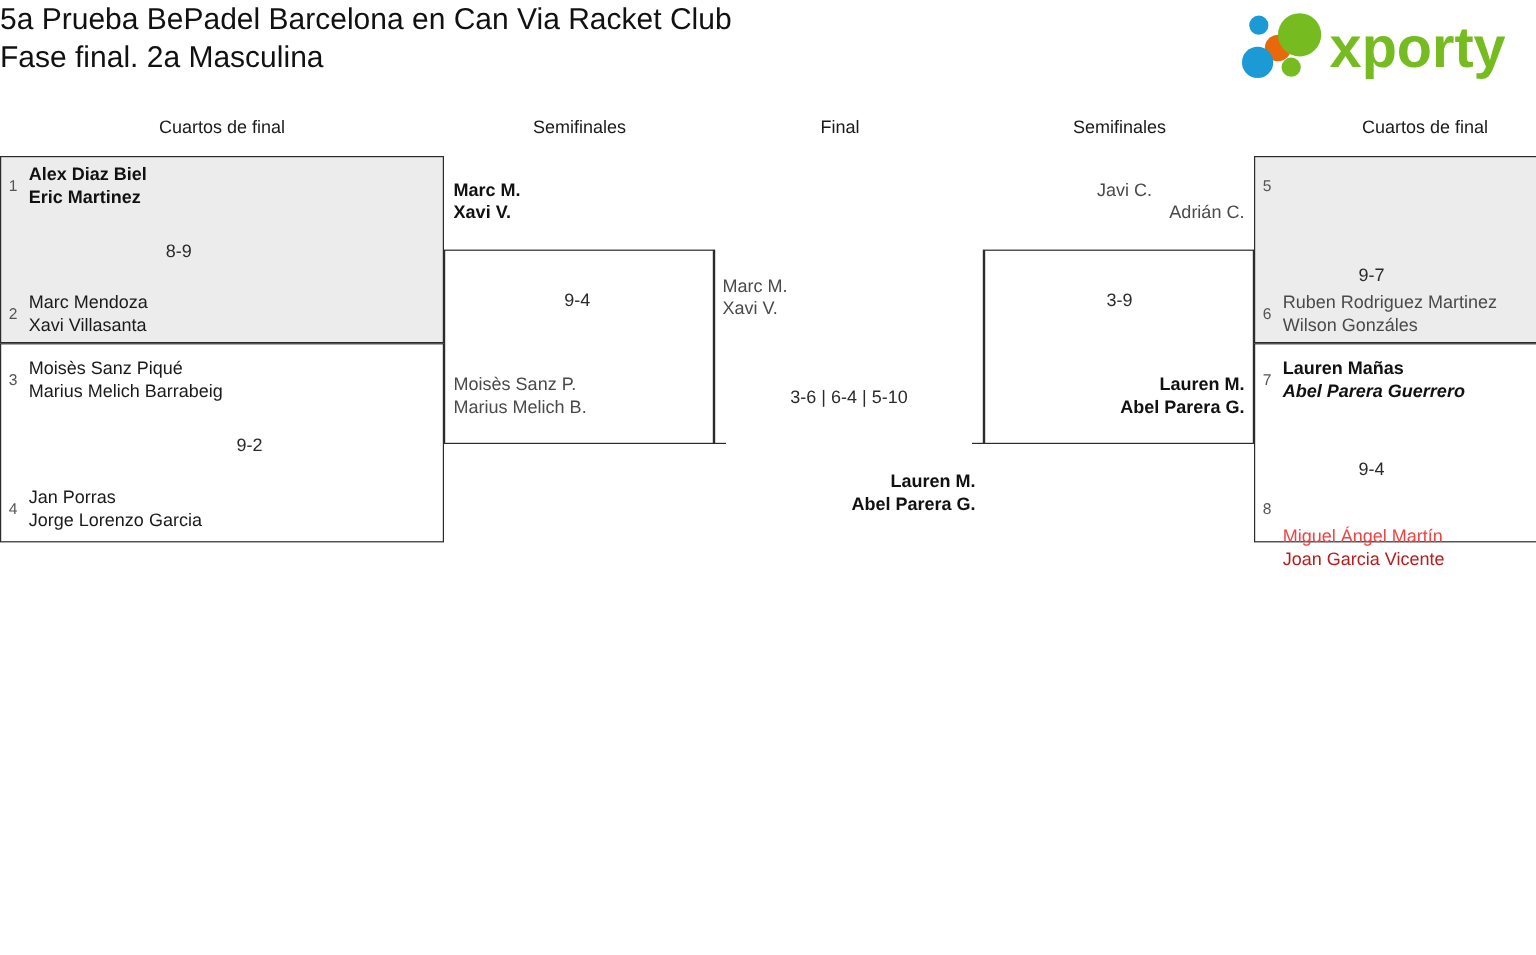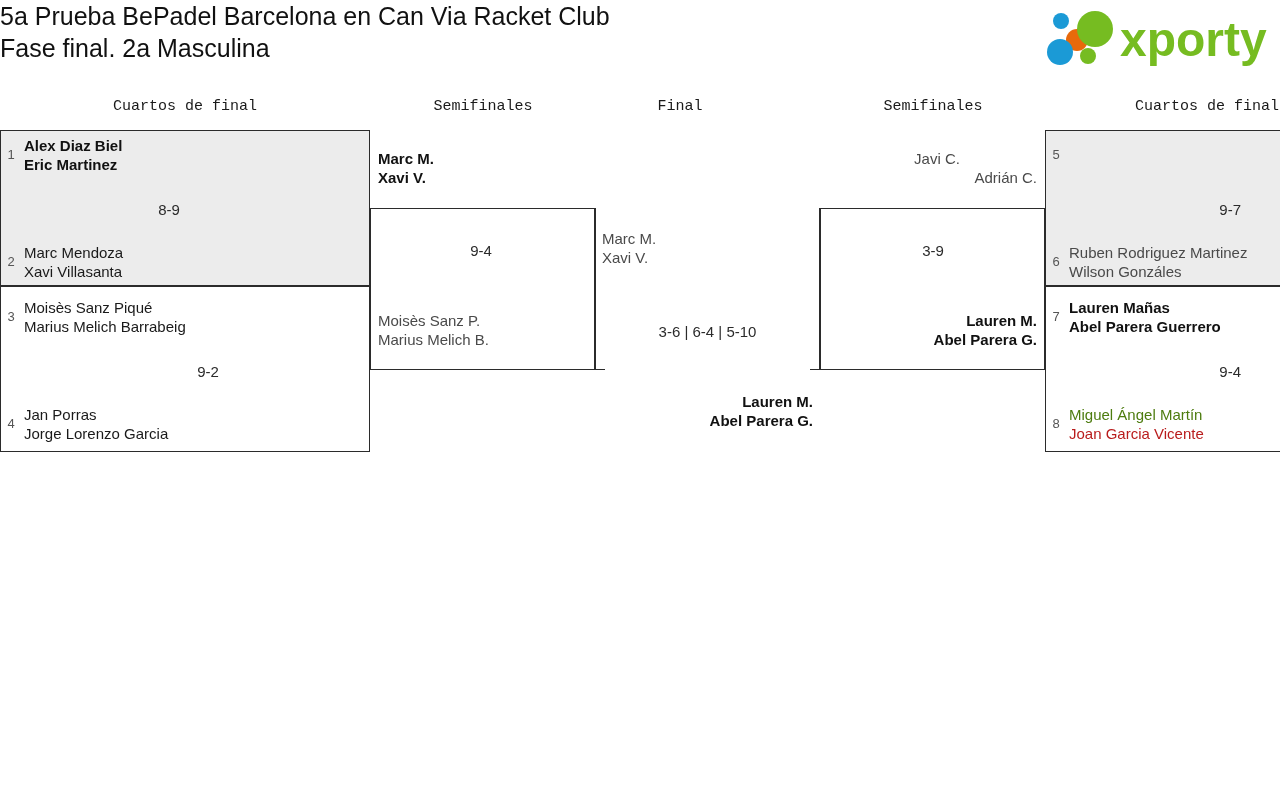--- a/index.html
+++ b/index.html
@@ -28,37 +28,36 @@
   .title-line {
     font-size: 25px;
     line-height: 32px;
     font-weight: 400;
     color: #111111;
     white-space: nowrap;
   }
 
   .logo {
     position: absolute;
-    right: 8px;
+    right: 20px;
     top: 6px;
     width: 232px;
     height: 64px;
   }
   .logo svg { display: block; }
 
   
   .col-header {
     position: absolute;
     top: 96px;
     font-size: 15px;
     line-height: 22px;
     color: #1a1a1a;
     text-align: center;
     white-space: nowrap;
-    font-family: Liberation Mono, monospace;
   }
 
   
   .box {
     position: absolute;
     border: 1px solid #2b2b2b;
     box-sizing: border-box;
     background: #ffffff;
   }
   .box.shaded { background: #ececec; }
@@ -91,21 +90,21 @@
 
   
   .score {
     position: absolute;
     font-size: 15px;
     line-height: 19px;
     color: #2b2b2b;
     white-space: nowrap;
   }
   .score.center { text-align: center; }
-  .score.right  { text-align: right; }
+  .score.right  { text-align: center; margin-top: 20px; }
 </style>
 </head>
 <body>
 
 <div id="root">
 
   <div class="title-block">
     <div class="title-line">5a Prueba BePadel Barcelona en Can Via Racket Club</div>
     <div class="title-line">Fase final. 2a Masculina</div>
   </div>
@@ -120,36 +119,36 @@
         <circle cx="48" cy="50" r="8" fill="#76bc21"></circle>
       </g>
       <g fill="#76bc21" font-family="Liberation Sans, sans-serif" font-size="48" font-weight="700">
         <text x="80" y="50">xporty</text>
       </g>
     </svg>
   </div>
 
   <div class="col-header" style="left:85px;  width:200px;">Cuartos de final</div>
   <div class="col-header" style="left:383px; width:200px;">Semifinales</div>
-  <div class="col-header" style="left:580px; width:200px;">Final</div>
+  <div class="col-header" style="left:600px; width:200px;">Final</div>
   <div class="col-header" style="left:833px; width:200px;">Semifinales</div>
   <div class="col-header" style="left:1135px;width:200px; text-align:left;">Cuartos de final</div>
 
   <div class="box shaded" style="left:0px; top:130px; width:370px; height:156px;"></div>
 
   <div class="team winner" style="left:4px; top:136px; width:360px;">
     <span class="seed">1</span>
     <span class="names">
       <span class="p-line">Alex Diaz Biel</span>
       <span class="p-line">Eric Martinez</span>
     </span>
   </div>
   <div class="team winner" style="left:4px; top:136px; width:0; height:0; overflow:hidden;"></div>
 
-  <div class="score center" style="left:0px; top:200px; width:298px;padding-left:20px;">8-9</div>
+  <div class="score center" style="left:0px; top:200px; width:298px;">8-9</div>
 
   <div class="team" style="left:4px; top:243px; width:360px;">
     <span class="seed">2</span>
     <span class="names">
       <span class="p-line">Marc Mendoza</span>
       <span class="p-line">Xavi Villasanta</span>
     </span>
   </div>
 
   <div class="box" style="left:0px; top:286px; width:370px; height:166px;"></div>
@@ -237,27 +236,27 @@
       <span class="p-line" style="color:#4a4a4a;">Wilson Gonzáles</span>
     </span>
   </div>
 
   <div class="box" style="left:1045px; top:286px; width:245px; height:166px;"></div>
 
   <div class="team" style="left:1049px; top:298px; width:235px;">
     <span class="seed">7</span>
     <span class="names">
       <span class="p-line" style="font-weight:700;color:#111111;">Lauren Mañas</span>
-      <span class="p-line" style="font-weight:700;color:#111111;">Abel Parera Guerrero</span>
+      <span class="p-line" style="font-weight:700;color:#111111;font-style:italic;">Abel Parera Guerrero</span>
     </span>
   </div>
 
   <div class="score right" style="left:1045px; top:362px; width:196px;">9-4</div>
 
   <div class="team" style="left:1049px; top:405px; width:235px;">
     <span class="seed">8</span>
     <span class="names">
-      <span class="p-line" style="color:#4d7c0f;">Miguel Ángel Martín</span>
+      <span class="p-line" style="color:#ef4444;margin-top:33px;">Miguel Ángel Martín</span>
       <span class="p-line" style="color:#b91c1c;">Joan Garcia Vicente</span>
     </span>
   </div>
 
 </div>
 
 </body></html>

